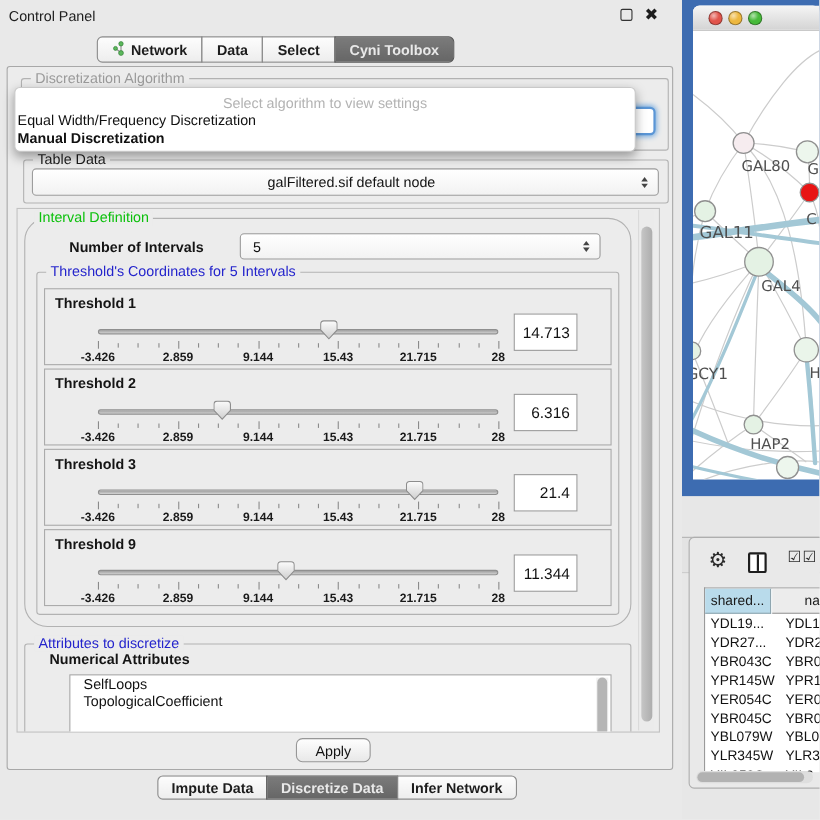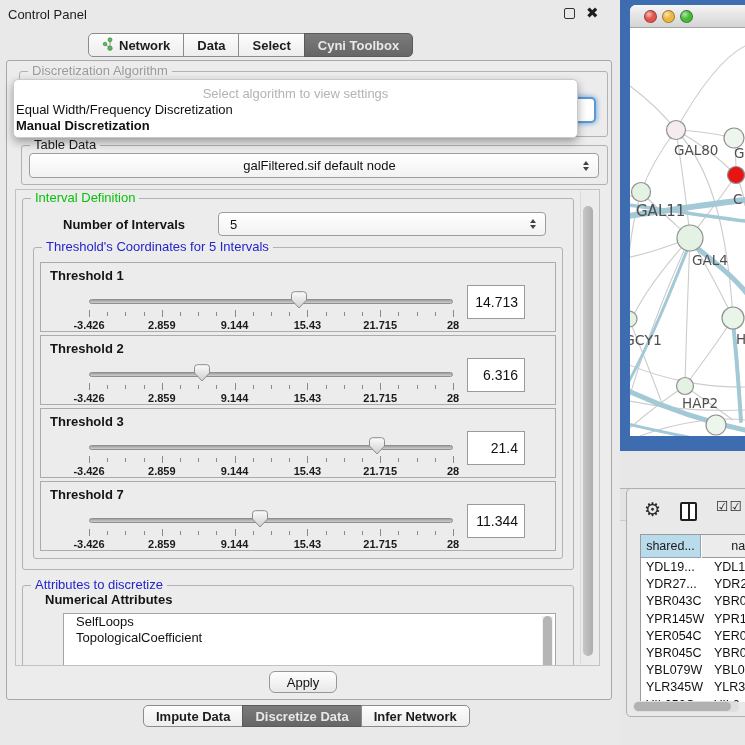--- a/index.html
+++ b/index.html
@@ -160,21 +160,21 @@
     <div class="combo" style="left:22px; top:92px; width:570px; height:25px;justify-content:center;">
       <span>galFiltered.sif default node</span>
       <span class="stepper">
           <span class="tri-up"></span>
           <span class="tri-down"></span>
         </span>
     </div>
 
     <div id="scrollpane" class="abs">
 
-      <div class="groupbox" style="left:6px; top:8px; width:552px; height:372px;">
+      <div class="groupbox" style="left:6px; top:8px; width:552px; height:372px;border-radius:21px;">
         <span class="gb-label gb-green">Interval Definition</span>
 
         <div style="position:absolute; left:40px; top:18px; font-size:13px; font-weight:bold; color:#141414;">Number of Intervals</div>
         <div class="combo" style="left:195px; top:13px; width:328px; height:24px;">
           <span>5</span>
           <span class="stepper">
               <span class="tri-up"></span>
               <span class="tri-down"></span>
             </span>
         </div>
@@ -317,21 +317,21 @@
                     <span class="tick-lab" style="left: 20%;">2.859</span>
                     <span class="tick-lab" style="left: 40%;">9.144</span>
                     <span class="tick-lab" style="left: 60%;">15.43</span>
                     <span class="tick-lab" style="left: 80%;">21.715</span>
                     <span class="tick-lab" style="left: 100%;">28</span>
                   </div>
                 </div>
                 <div class="thr-value">21.4</div>
               </div>
               <div class="thr-panel" style="top: 233px;">
-                <div class="thr-label">Threshold 7</div>
+                <div class="thr-label">Threshold 9</div>
                 <div class="slider-wrap">
                   <div class="slider-track"></div>
                   <div class="slider-thumb" style="left: 46.9993%;"><svg width="16" height="18" viewBox="0 0 16 18">
                       <defs>
                         <linearGradient id="tg" x1="0" y1="0" x2="0" y2="1">
                           <stop offset="0" stop-color="#fbfbfb"></stop>
                           <stop offset="1" stop-color="#cfcfcf"></stop>
                         </linearGradient>
                       </defs>
                       <path d="M3.5,0.7 h9 q3,0 3,3 v5.3 l-7.5,8 -7.5,-8 v-5.3 q0,-3 3,-3 z" fill="url(#tg)" stroke="#8d8d8d"></path>

